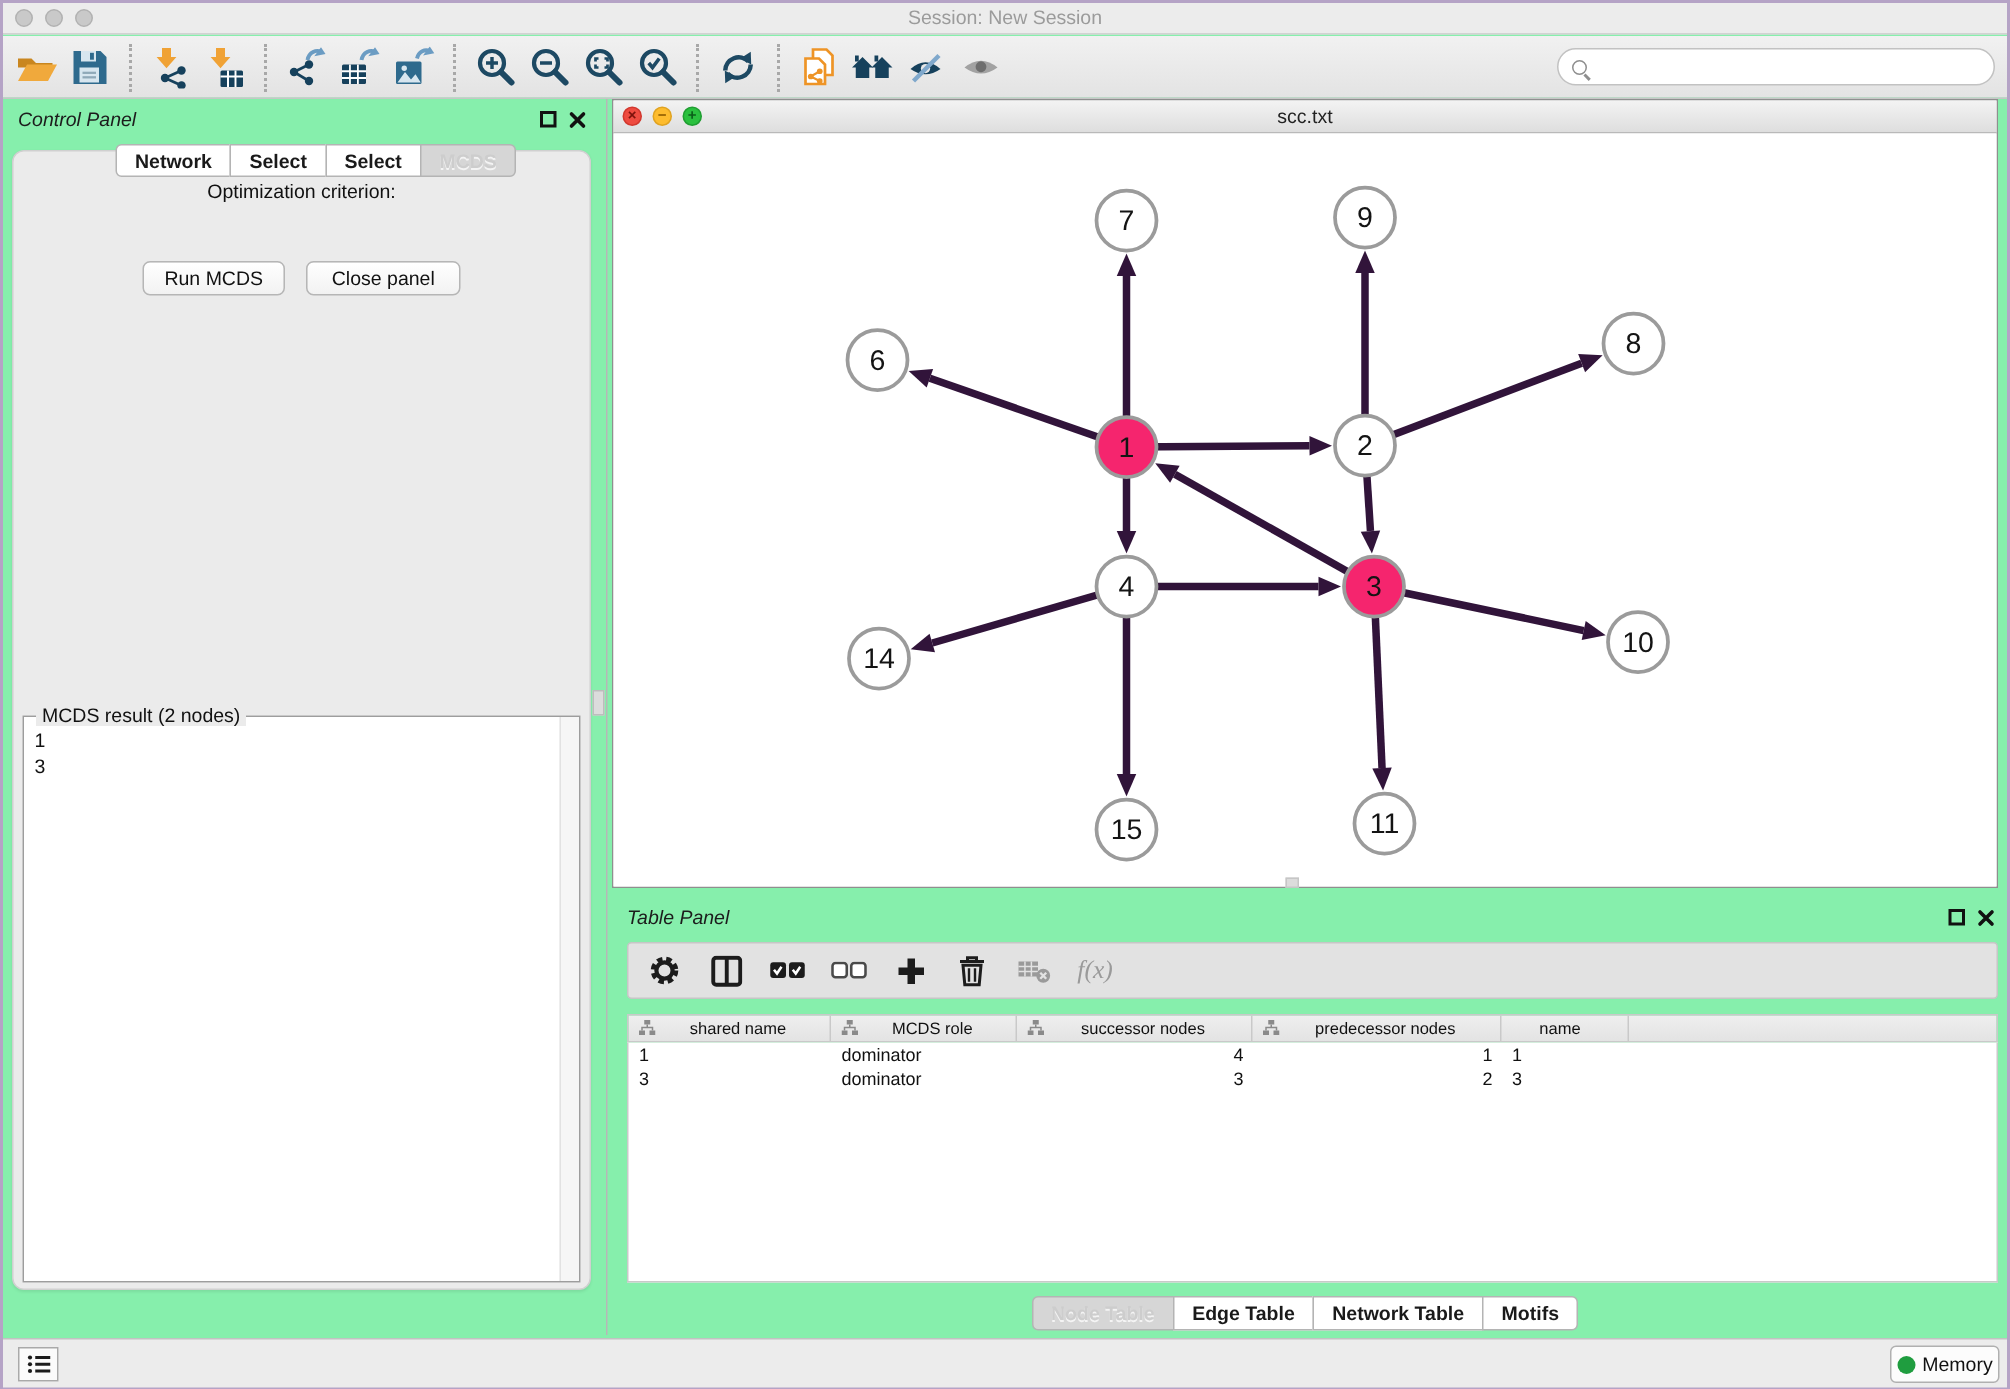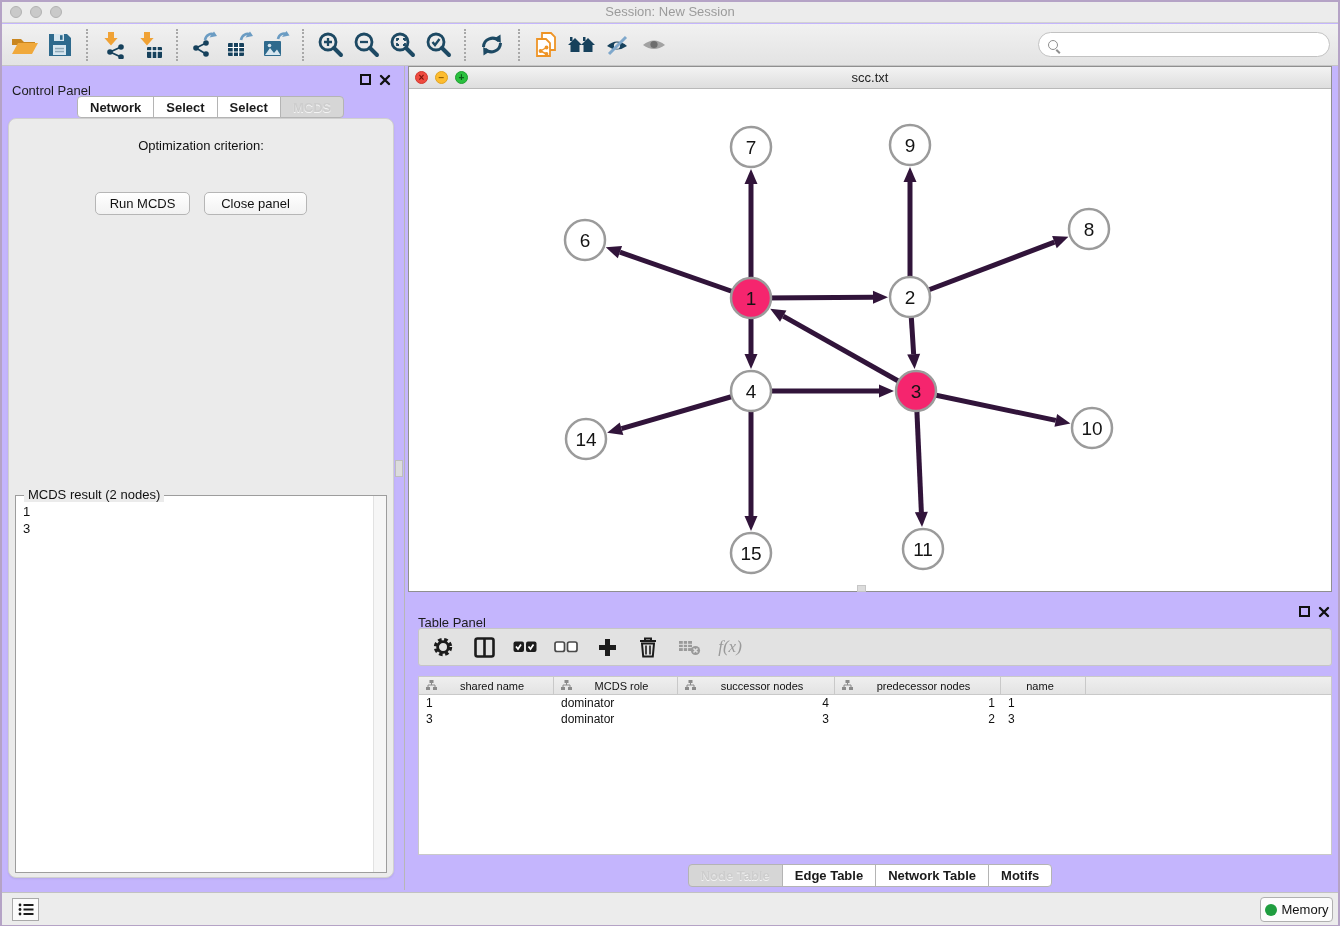--- a/index.html
+++ b/index.html
@@ -1,45 +1,45 @@
 <!DOCTYPE html>
 <html><head>
 <meta charset="utf-8">
 <style>
   html,body{margin:0;padding:0;background:#555;}
   *{box-sizing:border-box;font-family:"Liberation Sans",sans-serif;}
-  #app{position:relative;width:1340px;height:926px;background:#c4b5fd;overflow:hidden;}
+  #app{position:relative;width:1340px;height:926px;background:#86efac;overflow:hidden;}
   #app::before{content:"";position:absolute;inset:0;border:2px solid #b5a3c6;border-bottom-width:1px;pointer-events:none;z-index:60;}
 
   
   .titlebar{position:absolute;left:0;top:0;width:100%;height:23px;background:#ececec;border-bottom:1px solid #d2d2d2;}
   .lights{position:absolute;left:10px;top:6px;display:flex;gap:8px;}
   .light{width:12px;height:12px;border-radius:50%;background:#c9c9c9;border:1px solid #b2b2b2;}
   .apptitle{position:absolute;left:0;right:0;top:4px;text-align:center;font-size:13px;color:#9b9b9b;}
 
   
   .toolbar{position:absolute;left:0;top:24px;width:100%;height:42px;background:linear-gradient(#f1f1f1,#e3e3e3);border-bottom:1px solid #c6c6c6;display:flex;align-items:center;padding-left:6px;}
   .tbtn{width:36px;height:34px;display:flex;align-items:center;justify-content:center;}
   .sep{width:2px;height:32px;border-left:2px dotted #a8a8a8;margin:0 8px;}
   .searchbox{position:absolute;right:10px;top:8px;width:292px;height:25px;background:#fff;border:1px solid #c2c2c2;border-radius:13px;display:flex;align-items:center;padding-left:9px;}
   .mag{position:relative;width:10px;height:10px;border:1.6px solid #8e8e8e;border-radius:50%;flex:none;}
   .mag::after{content:"";position:absolute;left:8px;top:8px;width:5px;height:1.8px;background:#8e8e8e;transform:rotate(45deg);transform-origin:0 0;}
   .searchbox input{border:none;outline:none;flex:1;height:18px;margin-left:6px;font-size:13px;background:transparent;}
 
   
   .cp-head{position:absolute;left:0;top:66px;width:402px;height:28px;}
-  .panel-title{position:absolute;left:12px;top:17px;font-size:13px;color:#1c1c1c;}
+  .panel-title{position:absolute;left:12px;top:6px;font-size:13px;color:#1c1c1c;font-style:italic;}
   .float-btn{position:absolute;width:11px;height:11px;border:2px solid #111;top:8px;}
   .close-btn{position:absolute;width:12px;height:12px;top:8px;}
   .cp-tabs{position:absolute;left:77px;top:96px;display:flex;z-index:5;}
   .tab{height:22px;padding:0 12px;background:#fff;border:1px solid #b4b4b4;margin-left:-1px;font-size:13px;font-weight:bold;color:#1a1a1a;display:flex;align-items:center;justify-content:center;}
   .tab.first{border-radius:4px 0 0 4px;margin-left:0;}
   .tab.last{border-radius:0 4px 4px 0;}
   .tab.dim{background:#d6d6d6;color:#cdcdcd;text-shadow:0 1px 0 #f4f4f4;}
-  .cp-body{position:absolute;left:8px;top:118px;width:386px;height:760px;background:#ebebeb;border:1px solid #d0d0d0;border-radius:8px;box-shadow:0 1px 2px rgba(0,0,0,.08);}
+  .cp-body{position:absolute;left:8px;top:100px;width:386px;height:760px;background:#ebebeb;border:1px solid #d0d0d0;border-radius:8px;box-shadow:0 1px 2px rgba(0,0,0,.08);}
   .opt-label{position:absolute;left:0;width:100%;top:19px;text-align:center;font-size:13px;color:#111;}
   .criterion{position:absolute;left:36px;top:41px;width:310px;height:24px;background:#fff;border:1px solid #b6b6b6;border-radius:5px;display:flex;align-items:center;padding-left:10px;font-size:13px;color:#111;}
   .stepper{position:absolute;right:6px;top:3px;width:13px;height:17px;display:flex;flex-direction:column;align-items:center;justify-content:center;gap:2px;}
   .tri-up{width:0;height:0;border-left:4px solid transparent;border-right:4px solid transparent;border-bottom:5px solid #555;}
   .tri-dn{width:0;height:0;border-left:4px solid transparent;border-right:4px solid transparent;border-top:5px solid #555;}
   .cp-btn{position:absolute;top:73px;height:23px;background:linear-gradient(#ffffff,#f2f2f2);border:1px solid #b6b6b6;border-radius:5px;font-size:13px;color:#111;display:flex;align-items:center;justify-content:center;}
   .result-box{position:absolute;left:6px;top:376px;width:372px;height:378px;border:1px solid #9d9d9d;background:#fff;}
   .result-legend{position:absolute;left:8px;top:-9px;background:#ebebeb;padding:0 4px;font-size:13px;color:#111;}
   .result-list{position:absolute;left:0;top:4px;right:14px;bottom:0;padding:3px 0 0 7px;font-size:13px;line-height:17px;color:#111;overflow:hidden;}
   .result-scroll{position:absolute;right:0;top:0;width:13px;height:100%;background:#f6f6f6;border-left:1px solid #e2e2e2;}

